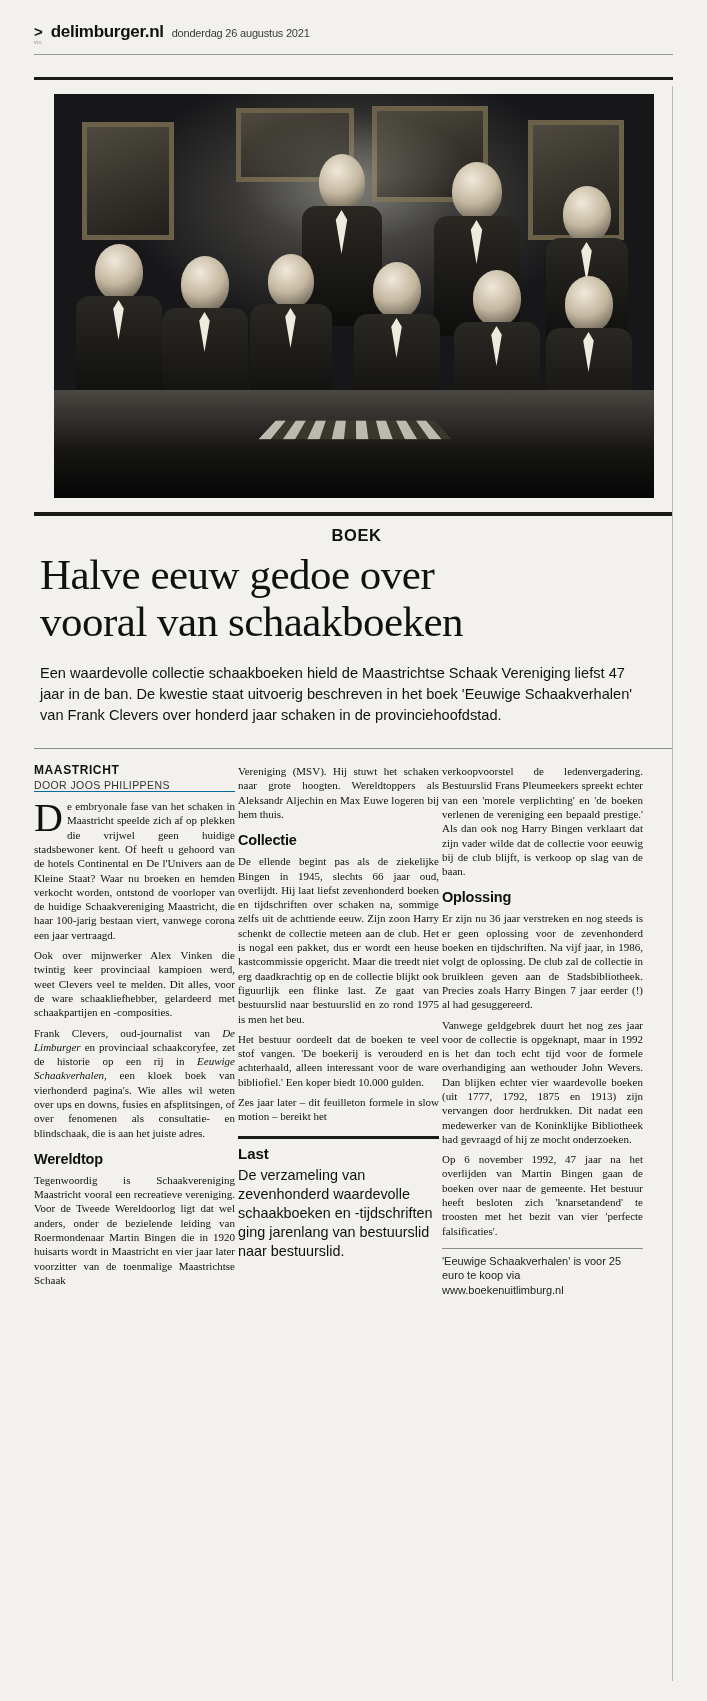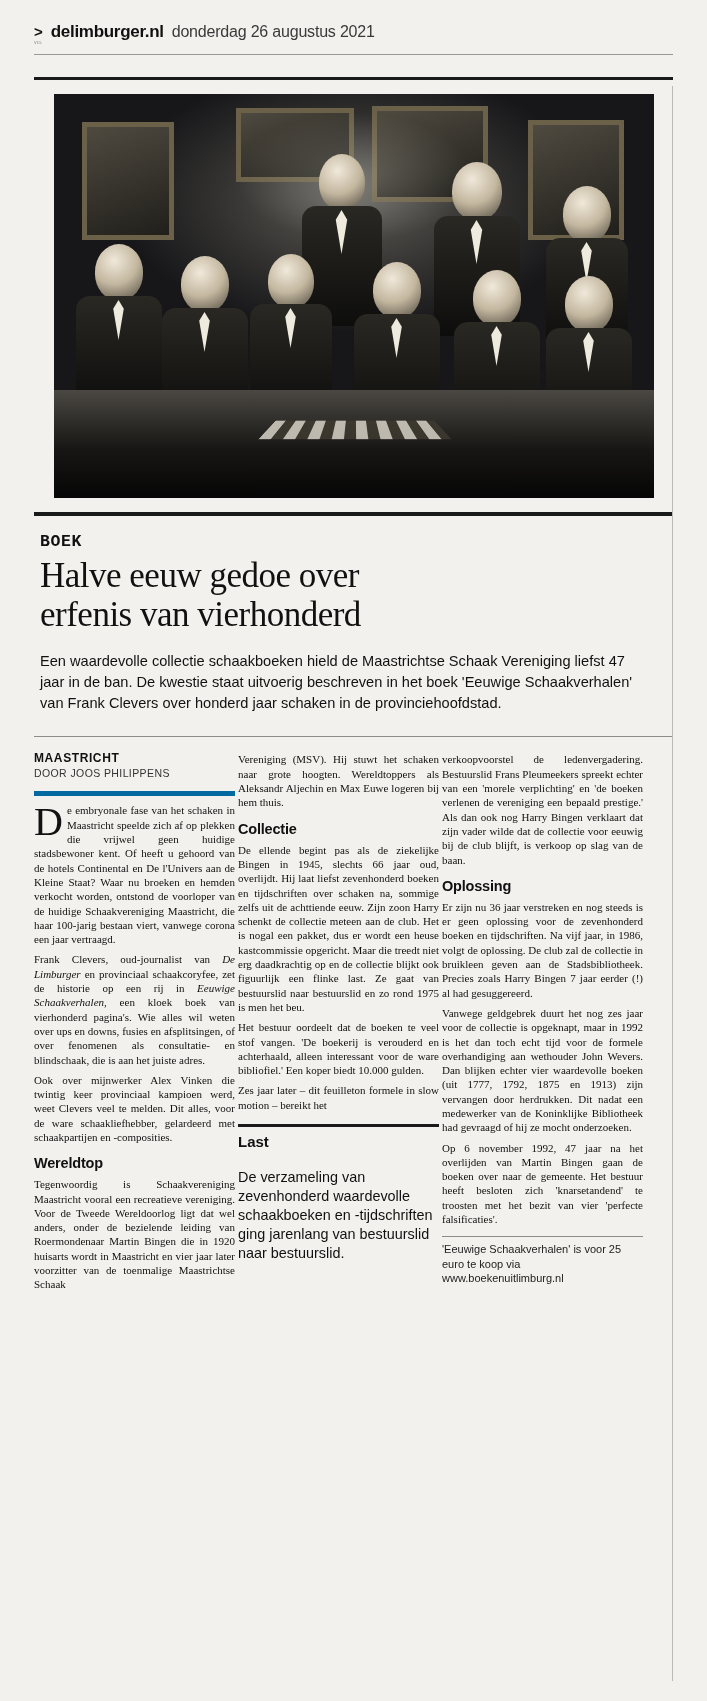--- a/index.html
+++ b/index.html
@@ -39,21 +39,21 @@
   }
   .masthead .brand {
     font-family: "Liberation Sans", sans-serif;
     font-size: 17px;
     font-weight: bold;
     letter-spacing: -0.3px;
     color: #111;
   }
   .masthead .date {
     font-family: "Liberation Sans", sans-serif;
-    font-size: 16px;
+    font-size: 11px;
     color: #3a3a3a;
     letter-spacing: -0.2px;
   }
   .masthead .tiny {
     position: absolute;
     left: 0px;
     top: 40px;
     font-family: "Liberation Sans", sans-serif;
     font-size: 4px;
     color: #777;
@@ -141,30 +141,31 @@
     color: #555;
     letter-spacing: .2px;
   }
 
   
   .rule-heavy {
     border-top: 4px solid #1a1a1a;
     margin: 14px 0 0 0;
   }
   .kicker {
-    font-family: Liberation Mono, monospace;
+    font-family: Liberation Sans, sans-serif;
     font-weight: bold;
     font-size: 16.5px;
     letter-spacing: .6px;
-    margin: 16px 0 6px 6px;
+    margin: 10px 0 6px 6px;
+    text-align: center;
   }
   h1.headline {
     font-family: "Liberation Serif", serif;
     font-weight: normal;
-    font-size: 35px;
+    font-size: 43px;
     line-height: 1.1;
     margin: 0 0 0 6px;
     letter-spacing: -0.5px;
     color: #111;
   }
   .standfirst {
     font-family: "Liberation Sans", sans-serif;
     font-size: 14.6px;
     line-height: 1.45;
     margin: 17px 0 0 6px;
@@ -189,22 +190,22 @@
     font-size: 12px;
     letter-spacing: .6px;
     margin-top: 6px;
   }
   .byline {
     font-family: "Liberation Sans", sans-serif;
     font-size: 10.5px;
     letter-spacing: .4px;
     color: #333;
     margin-top: 2px;
-    padding-bottom: 12px;
-    border-bottom: 5px solid #0369a1;
+    padding-bottom: 0;
+    border-bottom: 1px solid #0369a1;
   }
   p.body {
     font-family: "Liberation Serif", serif;
     font-size: 11px;
     line-height: 1.30;
     text-align: justify;
     margin: 6px 0 0 0;
     hyphens: auto;
   }
   p.body.first { margin-top: 7px; }
@@ -224,21 +225,21 @@
   }
   .col em { font-style: italic; }
 
   
   .last-box { margin-top: 12px; }
   .last-rule { border-top: 3px solid #1a1a1a; margin-bottom: 6px; }
   .last-title {
     font-family: "Liberation Sans", sans-serif;
     font-weight: bold;
     font-size: 15px;
-    margin-bottom: 18px;
+    margin-bottom: 4px;
   }
   .last-text {
     font-family: "Liberation Sans", sans-serif;
     font-size: 14.4px;
     line-height: 1.32;
     color: #111;
   }
   .footer-note {
     margin-top: 10px;
     border-top: 1px solid #8d8d8d;
@@ -328,34 +329,34 @@
 
       <div class="table"></div>
       <div class="board"></div>
     </div>
   </div>
 
   <div class="rule-heavy"></div>
   <div class="kicker">BOEK</div>
   <h1 class="headline">
     <span>Halve eeuw gedoe over</span><br>
-    <span>erfenis van vierhonderd</span>
+    <span>vooral van schaakboeken</span>
   </h1>
   <div class="standfirst">Een waardevolle collectie schaakboeken hield de Maastrichtse Schaak Vereniging liefst 47 jaar in de ban. De kwestie staat uitvoerig beschreven in het boek 'Eeuwige Schaakverhalen' van Frank Clevers over honderd jaar schaken in de provinciehoofdstad.</div>
 
   <div class="cols-rule"></div>
 
   <div class="columns">
 
     <div class="col">
       <div class="dateline">MAASTRICHT</div>
       <div class="byline">DOOR JOOS PHILIPPENS</div>
       <p class="body first dropcap">De embryonale fase van het schaken in Maastricht speelde zich af op plekken die vrijwel geen huidige stadsbewoner kent. Of heeft u gehoord van de hotels Continental en De l'Univers aan de Kleine Staat? Waar nu broeken en hemden verkocht worden, ontstond de voorloper van de huidige Schaakvereniging Maastricht, die haar 100-jarig bestaan viert, vanwege corona een jaar vertraagd.</p>
+      <p class="body">Ook over mijnwerker Alex Vinken die twintig keer provinciaal kampioen werd, weet Clevers veel te melden. Dit alles, voor de ware schaakliefhebber, gelardeerd met schaakpartijen en -composities.</p>
       <p class="body"><span>Frank Clevers, oud-journalist van </span><em>De Limburger</em><span> en provinciaal schaakcoryfee, zet de historie op een rij in </span><em>Eeuwige Schaakverhalen</em><span>, een kloek boek van vierhonderd pagina's. Wie alles wil weten over ups en downs, fusies en afsplitsingen, of over fenomenen als consultatie- en blindschaak, die is aan het juiste adres.</span></p>
-      <p class="body">Ook over mijnwerker Alex Vinken die twintig keer provinciaal kampioen werd, weet Clevers veel te melden. Dit alles, voor de ware schaakliefhebber, gelardeerd met schaakpartijen en -composities.</p>
       <h2 class="sub">Wereldtop</h2>
       <p class="body">Tegenwoordig is Schaakvereniging Maastricht vooral een recreatieve vereniging. Voor de Tweede Wereldoorlog ligt dat wel anders, onder de bezielende leiding van Roermondenaar Martin Bingen die in 1920 huisarts wordt in Maastricht en vier jaar later voorzitter van de toenmalige Maastrichtse Schaak</p>
     </div>
 
     <div class="col">
       <p class="body first">Vereniging (MSV). Hij stuwt het schaken naar grote hoogten. Wereldtoppers als Aleksandr Aljechin en Max Euwe logeren bij hem thuis.</p>
       <h2 class="sub">Collectie</h2>
       <p class="body">De ellende begint pas als de ziekelijke Bingen in 1945, slechts 66 jaar oud, overlijdt. Hij laat liefst zevenhonderd boeken en tijdschriften over schaken na, sommige zelfs uit de achttiende eeuw. Zijn zoon Harry schenkt de collectie meteen aan de club. Het is nogal een pakket, dus er wordt een heuse kastcommissie opgericht. Maar die treedt niet erg daadkrachtig op en de collectie blijkt ook figuurlijk een flinke last. Ze gaat van bestuurslid naar bestuurslid en zo rond 1975 is men het beu.</p>
       <p class="body">Het bestuur oordeelt dat de boeken te veel stof vangen. 'De boekerij is verouderd en achterhaald, alleen interessant voor de ware bibliofiel.' Een koper biedt 10.000 gulden.</p>
       <p class="body">Zes jaar later – dit feuilleton formele in slow motion – bereikt het</p>

